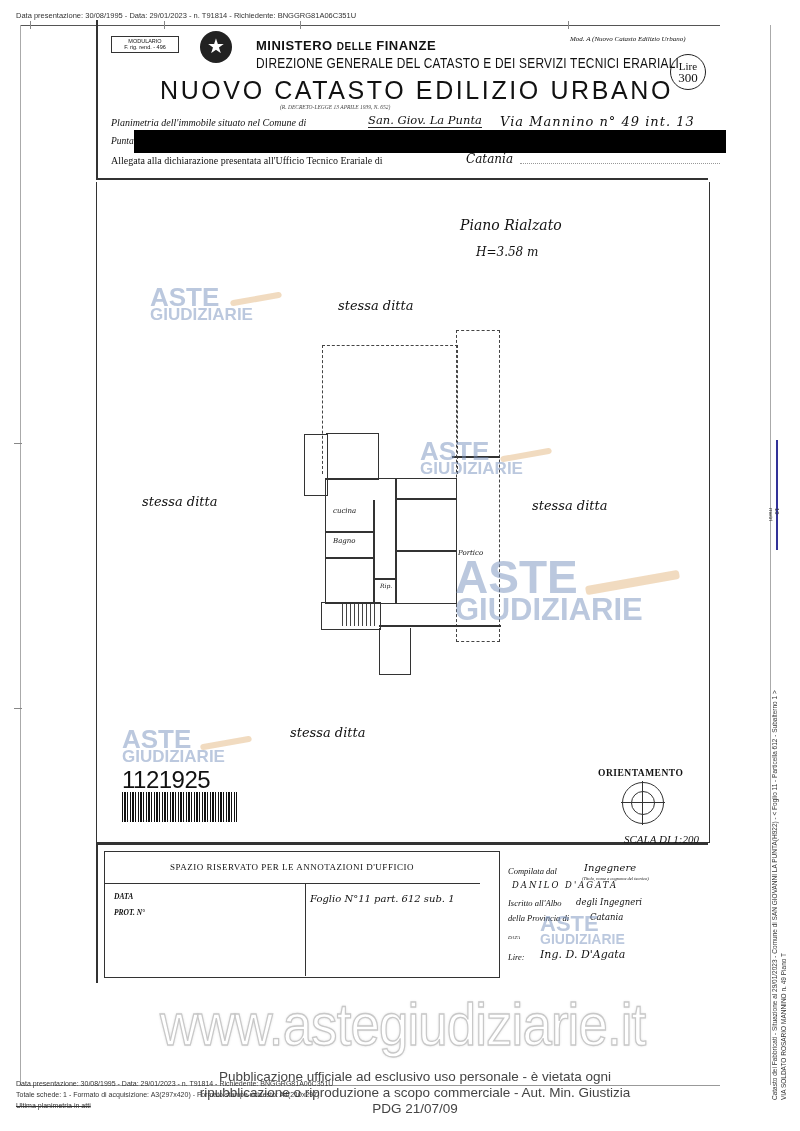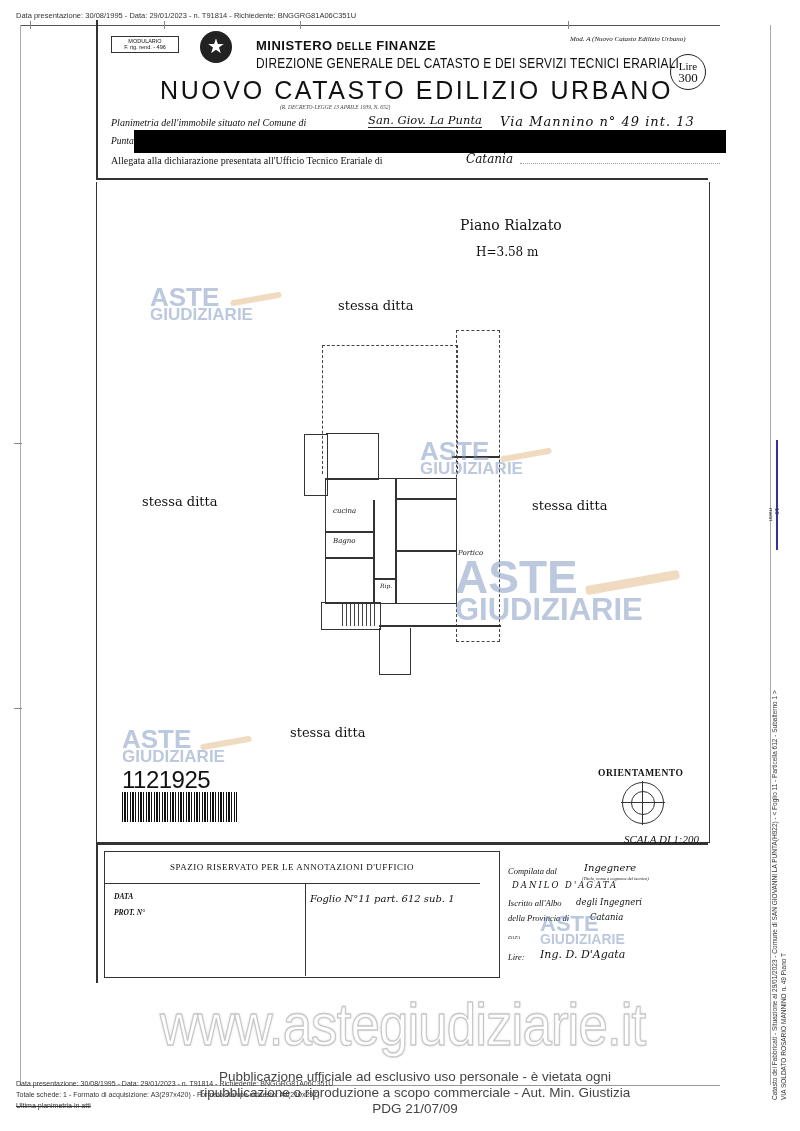--- a/index.html
+++ b/index.html
@@ -1,19 +1,19 @@
 <!DOCTYPE html>
 <html><head>
 <meta charset="utf-8">
 <style>
   html, body { margin:0; padding:0; background:#fff; }
   body { width:800px; height:1131px; position:relative; overflow:hidden; font-family:"Liberation Serif", serif; color:#111; }
   .abs { position:absolute; }
   .sans { font-family:"Liberation Sans", sans-serif; }
-  .hand { font-family:"DejaVu Serif", serif; }
+  .hand { font-family:"DejaVu Serif", serif; font-style:italic; }
   .meta-top { left:16px; top:11px; font-size:7.5px; color:#333; }
   .frame-line { background:#555; }
   .tick { background:#888; width:1px; height:8px; }
   .modulario { left:111px; top:36px; width:66px; height:14px; border:1px solid #333; font-size:5.5px; text-align:center; line-height:6px; padding-top:1px; }
   .emblem { left:200px; top:31px; width:32px; height:32px; border-radius:50%; background:#222; }
   .emblem::after { content:"★"; position:absolute; left:7px; top:3px; font-size:20px; color:#fff; }
   .ministero { left:256px; top:38px; font-size:13px; font-weight:bold; font-family:"Liberation Sans", sans-serif; letter-spacing:.5px; }
   .ministero .sc { font-size:10px; }
   .direzione { left:256px; top:55px; font-size:14.5px; font-family:"Liberation Sans", sans-serif; transform:scaleX(.82); transform-origin:left; letter-spacing:.3px; }
   .modA { left:570px; top:35px; font-size:7px; font-style:italic;font-family:Liberation Serif, serif; }

